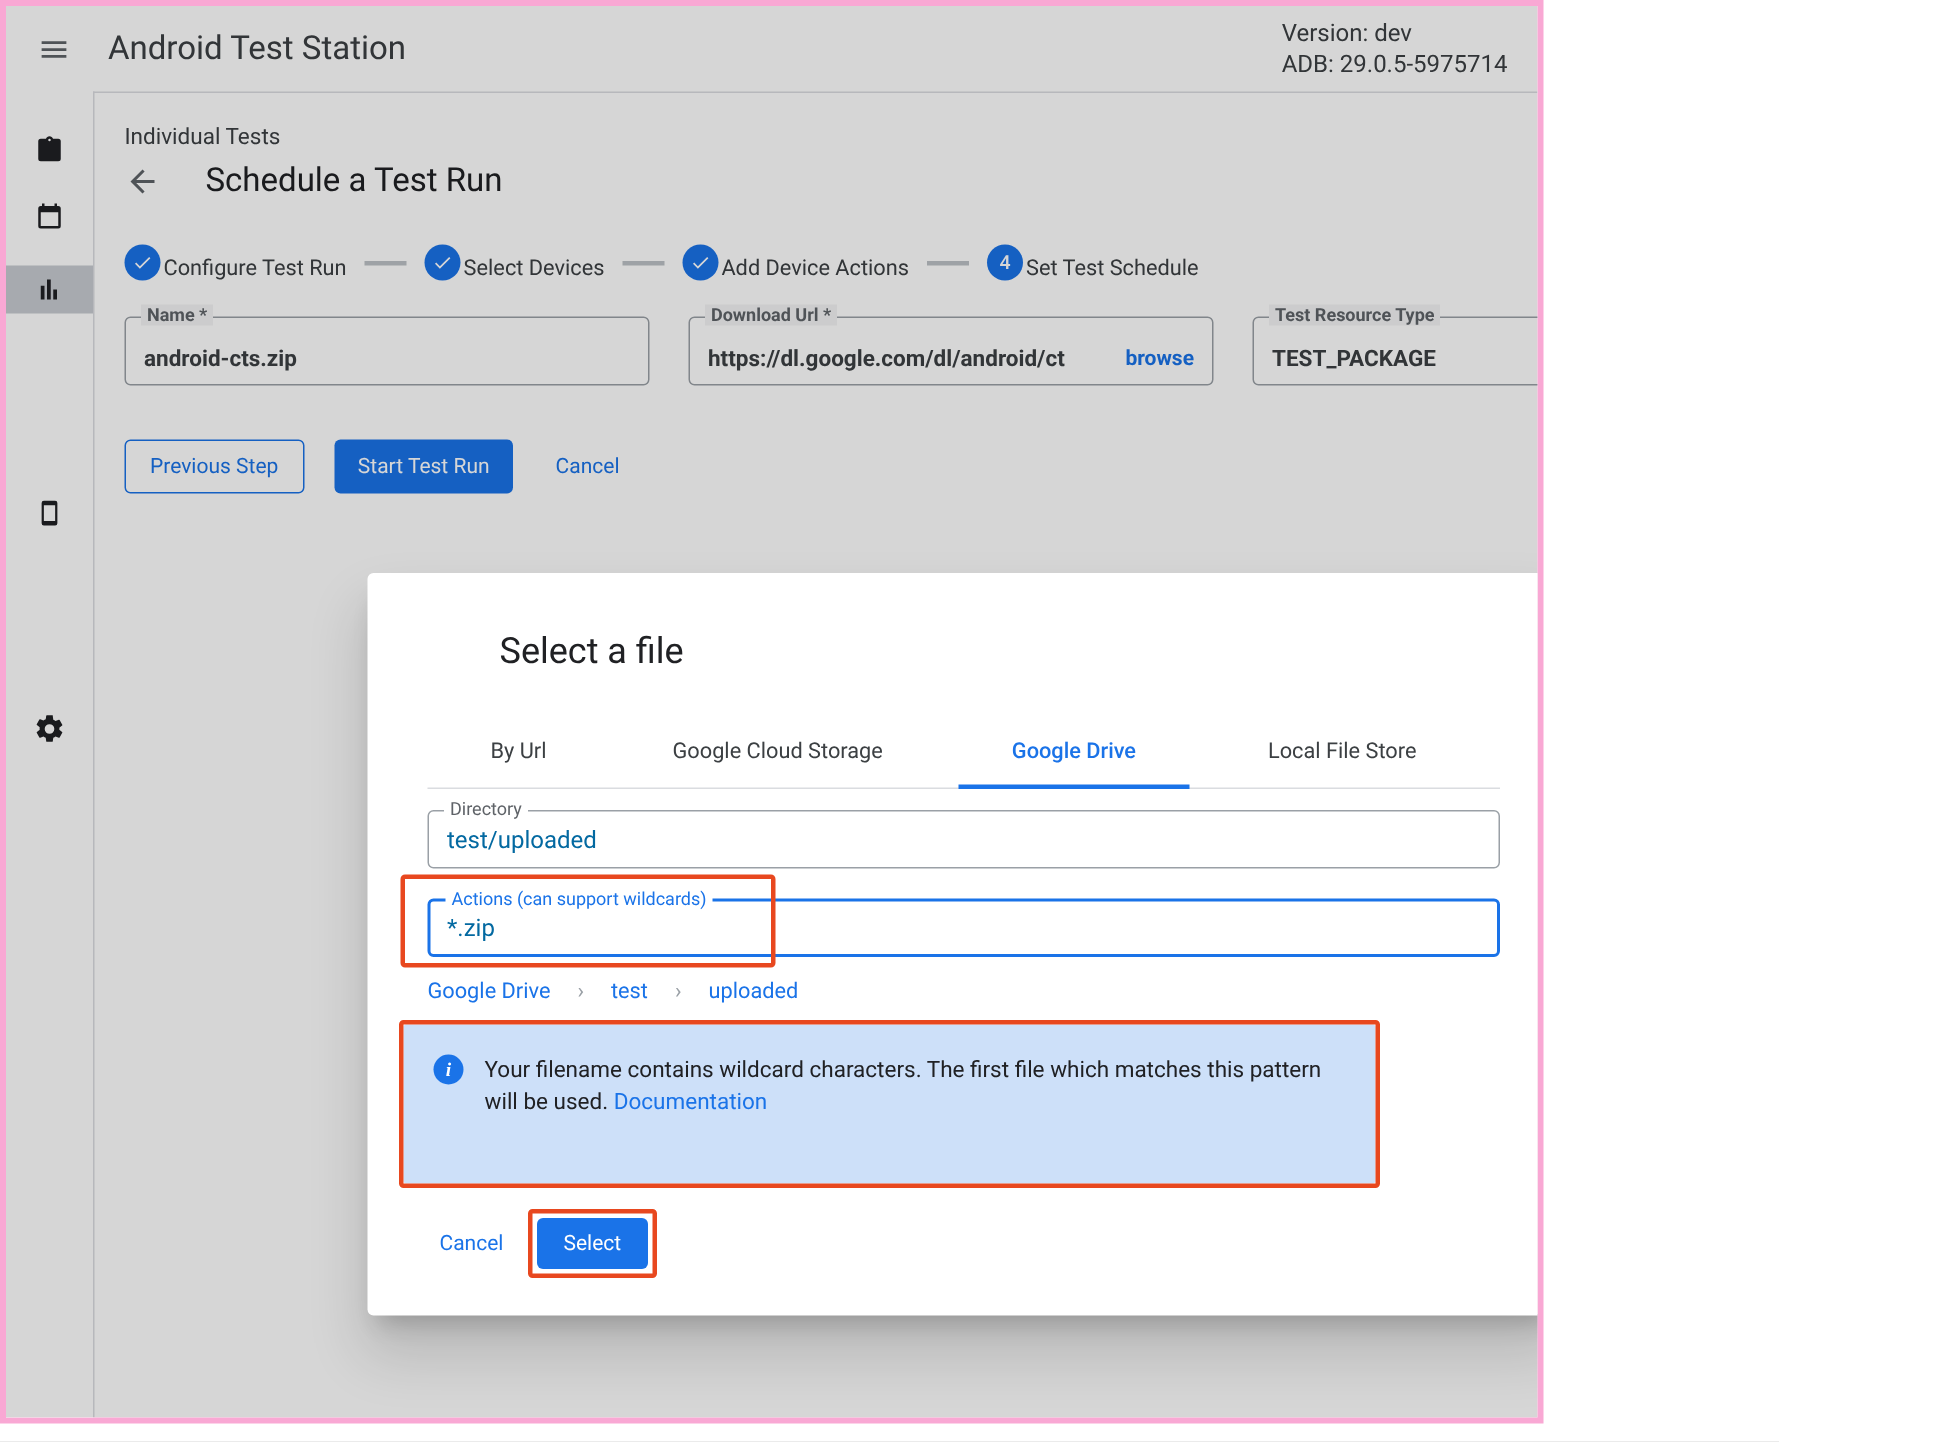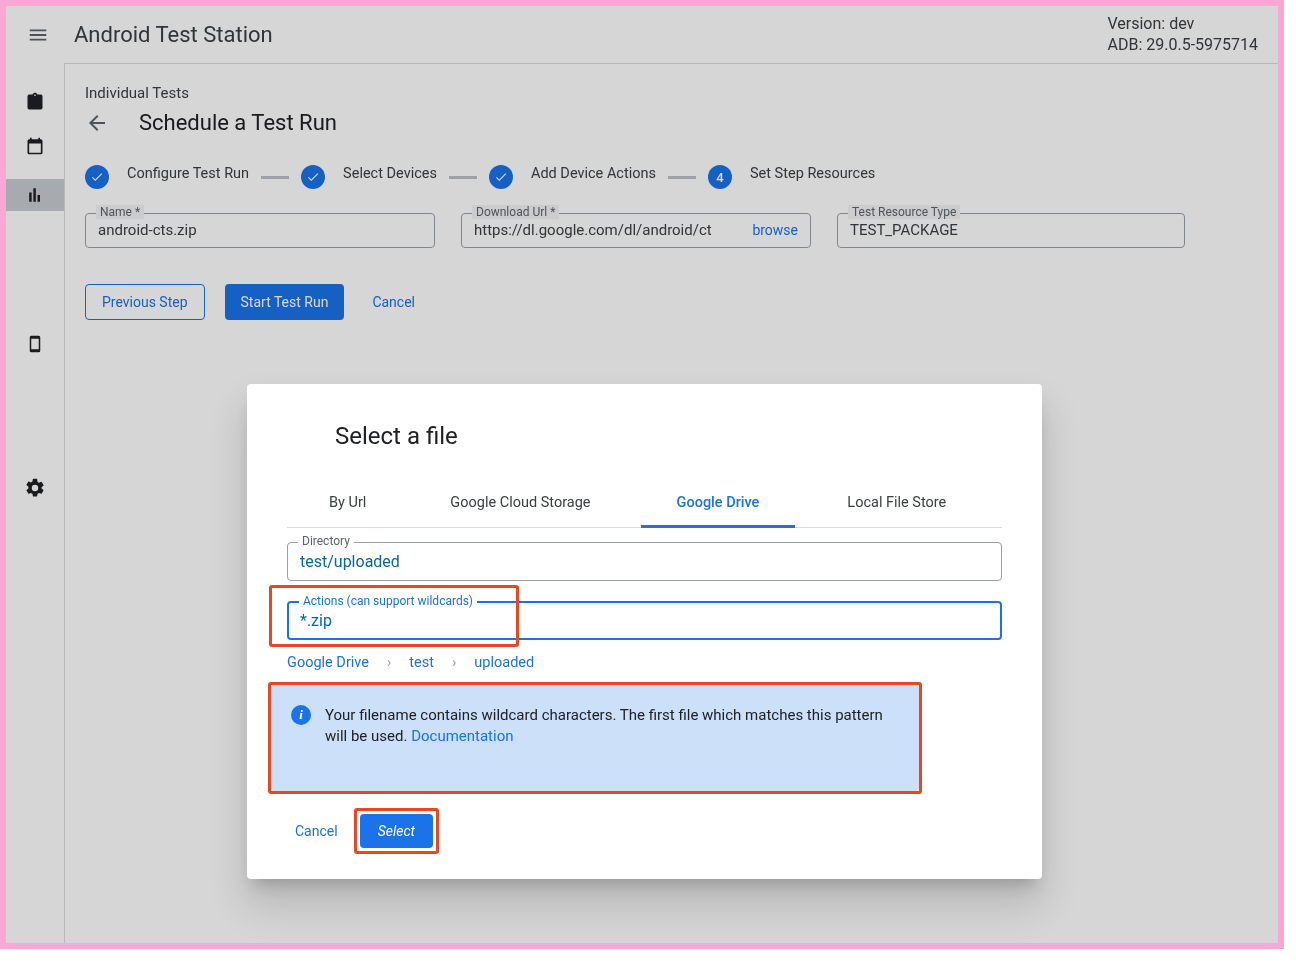--- a/index.html
+++ b/index.html
@@ -1,17 +1,17 @@
 <!DOCTYPE html>
 <html><head>
 <meta charset="utf-8">
 <style>
   * { box-sizing: border-box; margin: 0; padding: 0; font-family: Roboto, "Segoe UI", Arial, sans-serif; }
   body { width: 1296px; height: 961px; background: #fff; position: relative; overflow: hidden; color: #202124; }
-  .page-wrap { width: 1284px; height: 949px; border: 6px solid #f9a8d4; position: relative; overflow: hidden; }
+  .page-wrap { width: 1029px; height: 949px; border: 4px solid #f9a8d4; position: relative; overflow: hidden; }
 
   
   .scrim { position: absolute; inset: 0; background: rgba(0,0,0,0.16); pointer-events: none; z-index: 5; }
 
   
   .topbar { height: 57px; display: flex; align-items: center; padding: 0 20px; justify-content: space-between; }
   .topbar-left { display: flex; align-items: center; gap: 24px; }
   .menu-btn { width: 24px; height: 24px; display:flex; align-items:center; justify-content:center; color:#5f6368; cursor:pointer; }
   .app-title { font-size: 22px; font-weight: 400; color:#3c4043; letter-spacing: 0; }
   .version-block { font-size: 16px; color:#3c4043; text-align:left; line-height:1.3; }
@@ -26,28 +26,28 @@
 
   
   .main { flex:1; border-left:1px solid #dadce0; border-top:1px solid #dadce0; padding: 20px 20px; }
   .crumb-label { font-size:15px; color:#3c4043; margin-bottom:8px; }
   .page-title-row { display:flex; align-items:center; gap: 30px; margin-bottom: 30px;}
   .back-arrow { width:24px; height:24px; color:#5f6368; }
   .page-title { font-size:22px; font-weight:400; color:#202124; }
 
   
   .stepper { display:flex; align-items:center; gap:12px; margin-bottom:24px; }
-  .step { display:flex; align-items:flex-start; gap:18px; }
+  .step { display:flex; align-items:flex-end; gap:2px; }
   .step .badge { width:24px; height:24px; border-radius:50%; background:#1a73e8; color:#fff; display:flex; align-items:center; justify-content:center; font-size:13px; font-weight:500;}
   .step .label { font-size:14.5px; color:#3c4043; }
   .connector { width:28px; height:3px; background:#bdc1c6; }
 
   
   .form-row { display:flex; gap:26px; margin-bottom:36px; }
-  .field { border:1px solid #9aa0a6; border-radius:4px; padding:7px 12px 8px; position:relative; background:transparent; }
+  .field { border:1px solid #9aa0a6; border-radius:4px; padding:18px 12px 8px; position:relative; background:transparent;font-weight:bold; }
   .field .flabel { position:absolute; top:-9px; left:10px; background:#f3f4f5; padding:0 4px; font-size:12px; color:#5f6368; }
   .field .fvalue { font-size:15px; color:#3c4043; }
   .field.w1 { width:350px; }
   .field.w2 { width:348px; }
   .field.w3 { width:350px; display:flex; align-items:center; }
   .field.w3 .fvalue { flex:1; white-space:nowrap; overflow:hidden; }
   .browse { color:#1a73e8; font-size:14px; margin-left:10px; cursor:pointer; }
 
   
   .actions { display:flex; align-items:center; gap:20px; }
@@ -180,21 +180,21 @@
           <div class="badge">
               <svg width="14" height="14" viewBox="0 0 24 24">
                 <path fill="#fff" d="M9 16.17 4.83 12l-1.42 1.41L9 19 21 7l-1.41-1.41z"></path>
               </svg>
             </div>
           <div class="label">Add Device Actions</div>
         </div>
         <div class="connector"></div>
         <div class="step">
           <div class="badge">4</div>
-          <div class="label">Set Step Resources</div>
+          <div class="label">Set Test Schedule</div>
         </div>
       </div>
 
       <div class="form-row">
         <div class="field w1">
           <div class="flabel">Name *</div>
           <div class="fvalue">android-cts.zip</div>
         </div>
         <div class="field w3">
           <div class="flabel">Download Url *</div>
@@ -253,19 +253,19 @@
         <div class="info-text">
           <span>Your filename contains wildcard characters. The first file which matches this pattern will be used. </span><a href="#">Documentation</a>
         </div>
       </div>
       <div class="hi1 hi-info"></div>
     </div>
 
     <div class="dactions">
       <div class="btn btn-text">Cancel</div>
       <div class="select-wrap">
-        <div class="btn btn-filled" style="height:34px; padding:0 18px;font-style:italic;">Select</div>
+        <div class="btn btn-filled" style="height:34px; padding:0 18px;">Select</div>
         <div class="hi1 hi-select"></div>
       </div>
     </div>
   </div>
 
 </div>
 
 </body></html>

